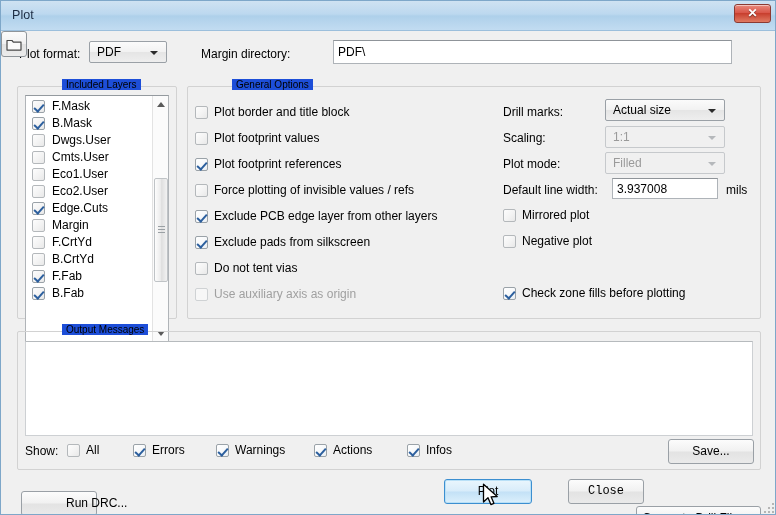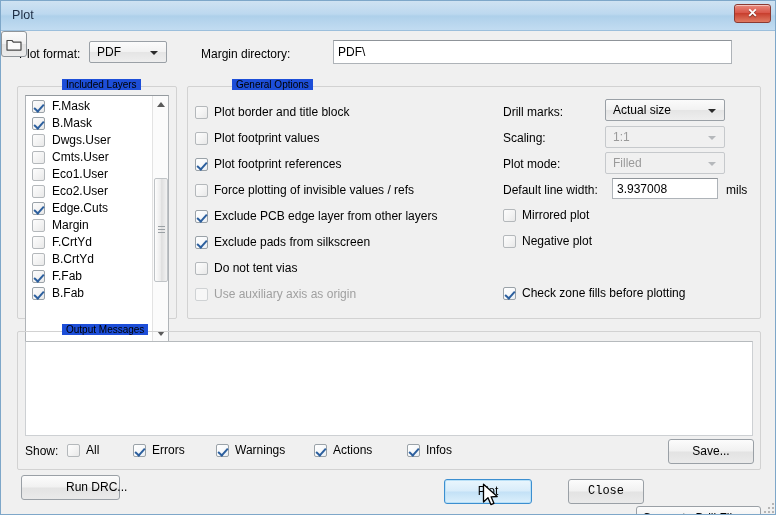--- a/index.html
+++ b/index.html
@@ -512,21 +512,21 @@
           <span class="txt">Actions</span>
         </div>
         <div class="cb" style="left: 406px; top: 412px;">
           <span class="box checked"></span>
           <span class="txt">Infos</span>
         </div>
       </div>
 
     <button class="btn" style="left:667px; top:408px; width:86px;">Save...</button>
 
-    <button class="btn" style="left:20px; top:444px; width:99px;padding-left:44px;">Run DRC...</button>
+    <button class="btn" style="left:20px; top:460px; width:76px;padding-left:44px;">Run DRC...</button>
     <button class="btn focused" style="left:443px; top:448px; width:88px;">Plot</button>
     <button class="btn" style="left:567px; top:448px; width:76px;font-family:Liberation Mono, monospace;">Close</button>
     <button class="btn" style="left:635px; top:448px; width:125px;margin-top:27px;">Generate Drill Files...</button>
 
     <div class="grip-corner">
       <i style="right:0;bottom:0;"></i>
         <i style="right:4px;bottom:0;"></i>
         <i style="right:8px;bottom:0;"></i>
       <i style="right:0;bottom:4px;"></i>
         <i style="right:4px;bottom:4px;"></i>

